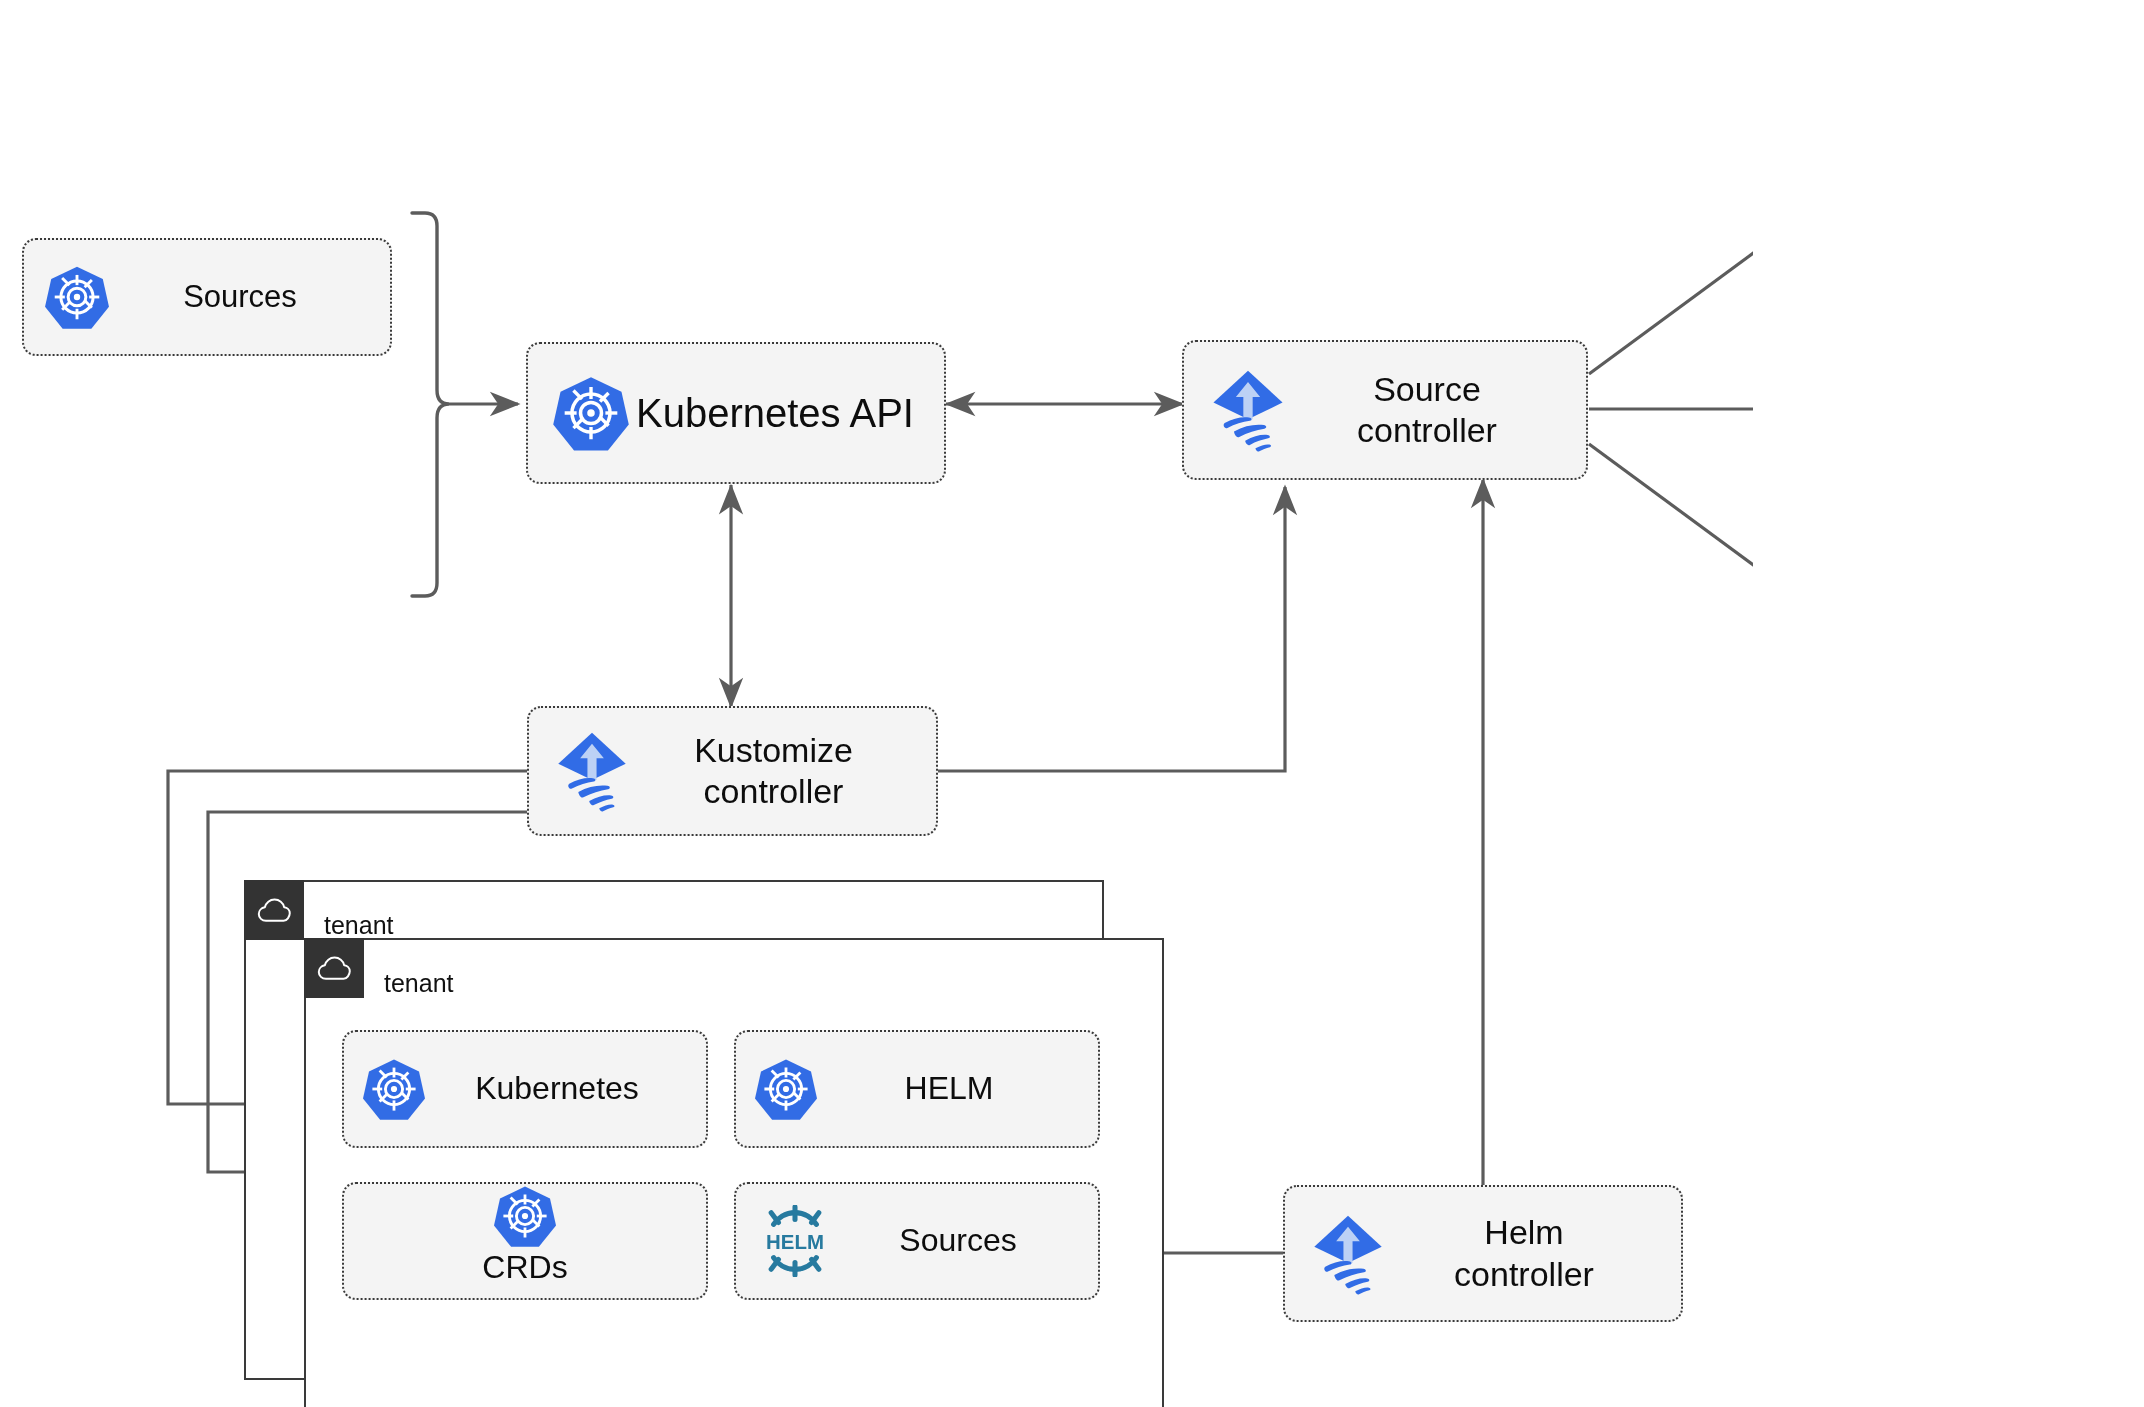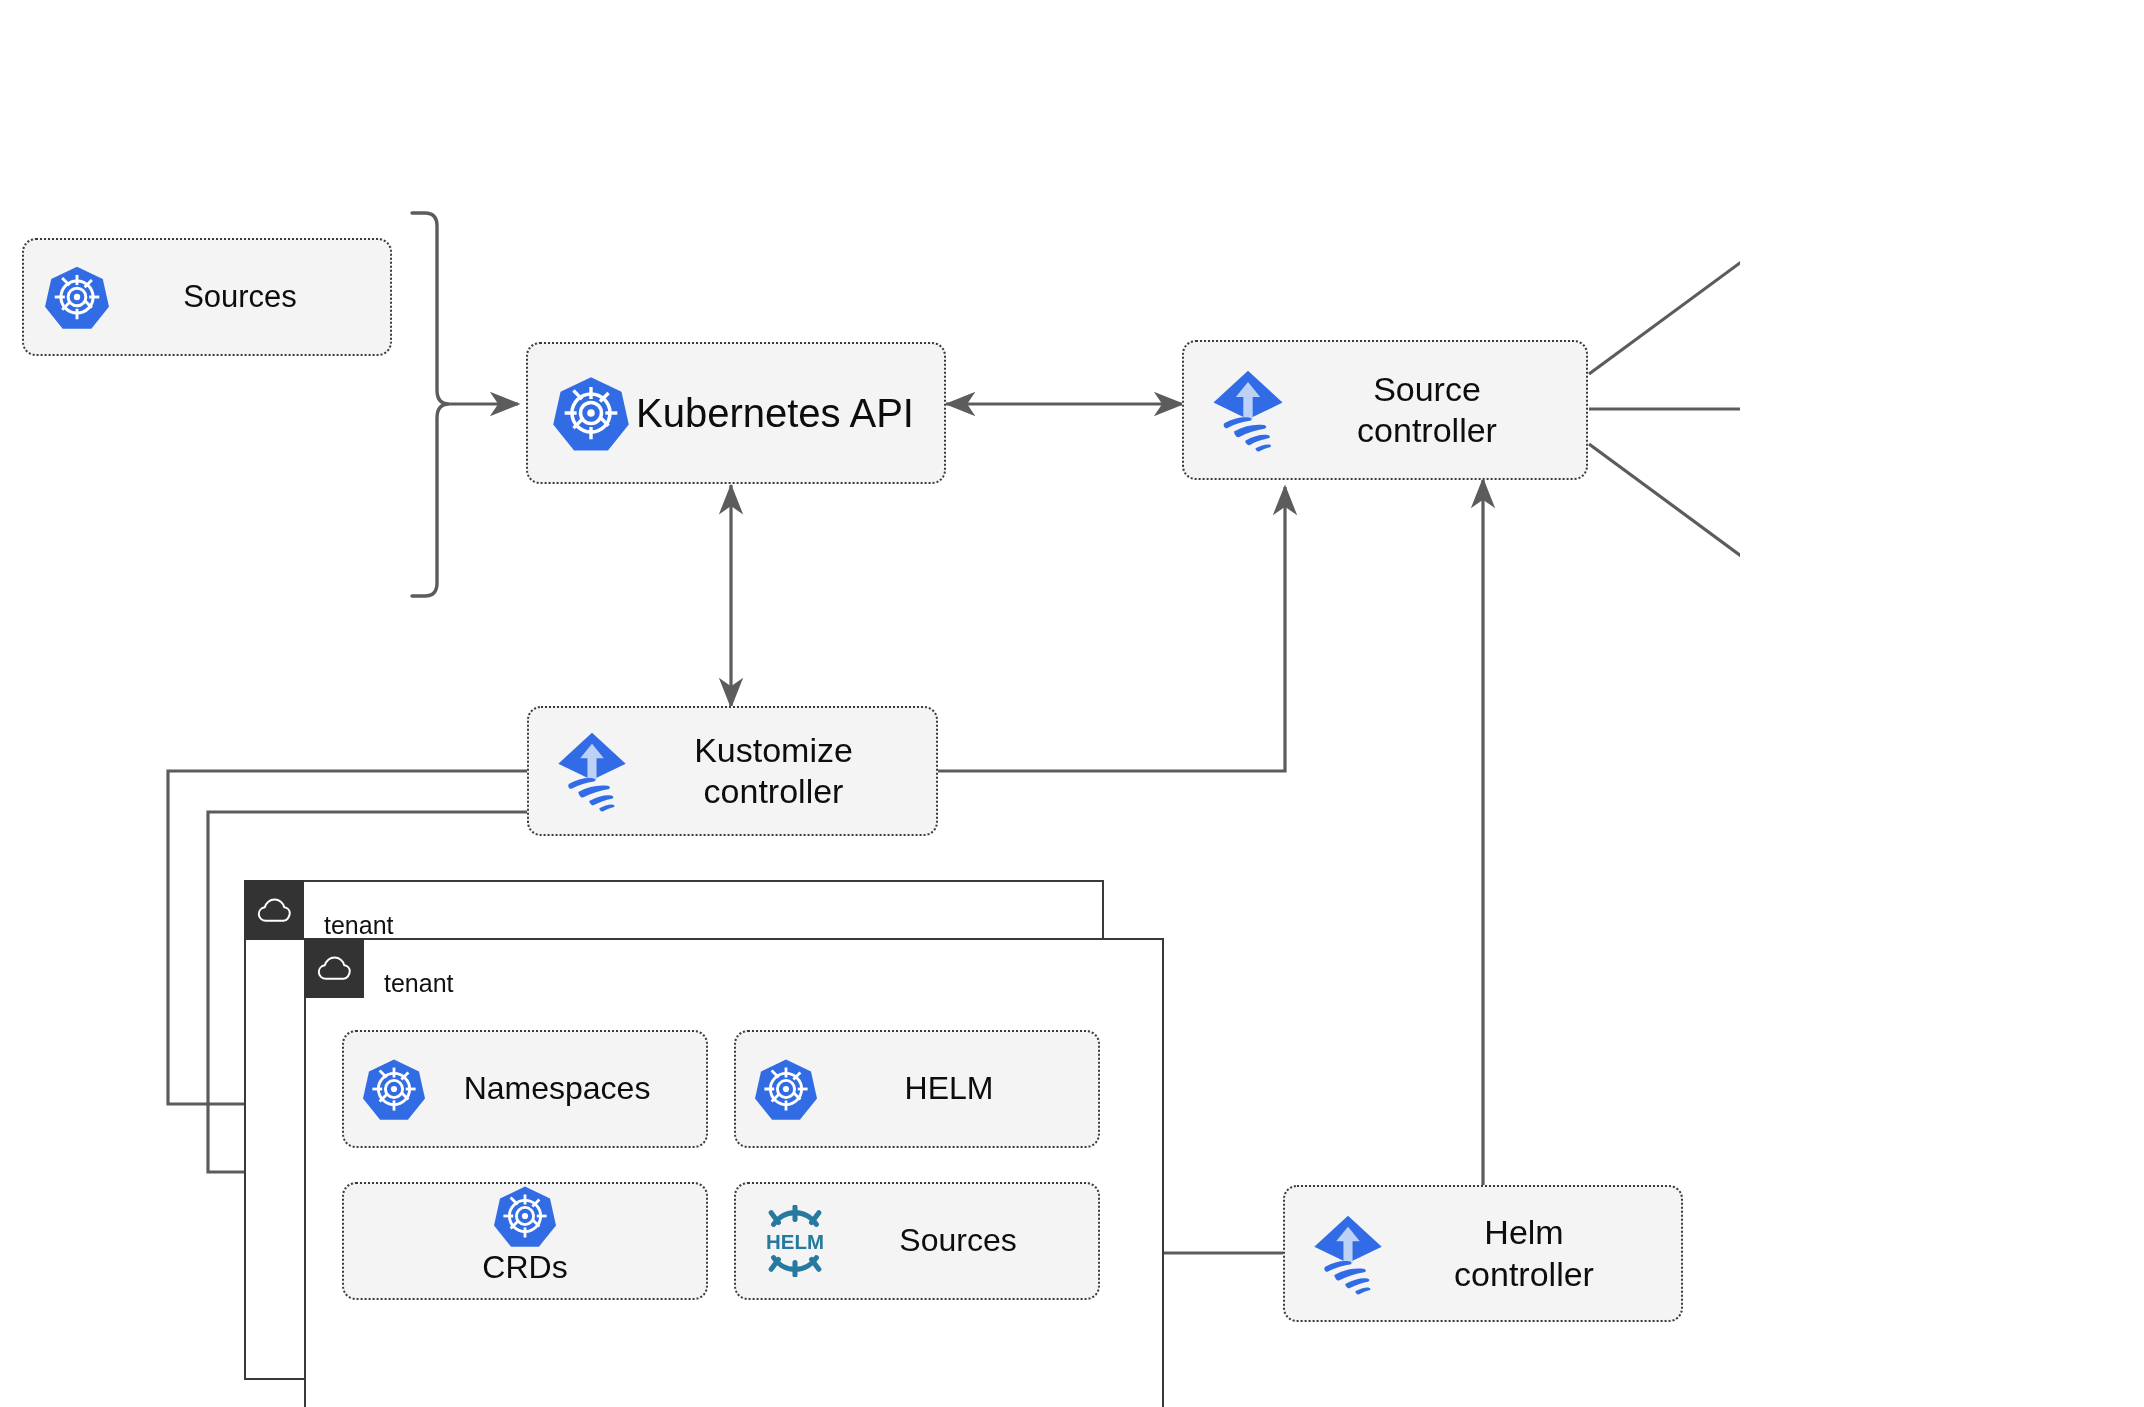--- a/index.html
+++ b/index.html
@@ -6,20 +6,21 @@
   body{
     font-family:"Liberation Sans", sans-serif;
     -webkit-font-smoothing:antialiased;
   }
   #canvas{
     position:relative;
     width:1740px;
     height:1407px;
     background:#ffffff;
     overflow:hidden;
+    padding-left:13px;
   }
   
   .node{
     position:absolute;
     background:#f4f4f4;
     border:2px dotted #3a3a3a;
     border-radius:14px;
     box-sizing:border-box;
     display:flex;
     align-items:center;
@@ -257,21 +258,21 @@
             <path d="M43.8 30.6h9.8v2.8h-9.8z"></path>
           <path d="M16.6 14.6l2-2 7 7-2 2z"></path>
             <path d="M38.4 36.4l2-2 7 7-2 2z"></path>
           <path d="M45.4 14.6l2 2-7 7-2-2z"></path>
             <path d="M23.6 36.4l2 2-7 7-2-2z"></path>
           <circle cx="32" cy="32" r="15.6" fill="none" stroke="#ffffff" stroke-width="2.9"></circle>
           <circle cx="32" cy="32" r="8.6" fill="none" stroke="#ffffff" stroke-width="2.9"></circle>
         </g>
       </svg>
     </span>
-    <span class="lbl" style="font-size:32px;">Namespaces</span>
+    <span class="lbl" style="font-size:32px;">Kubernetes</span>
   </div>
 
   <div class="node" style="left:734px;top:1030px;width:366px;height:118px;padding:0 18px;z-index:6;">
     <span class="ico">
       <svg width="64" height="64" viewBox="0 0 64 64">
         <path d="M32 2.6 L57 14.6 L63 41.5 L45.9 62.8 L18.1 62.8 L1 41.5 L7 14.6 Z" fill="#326CE5"></path>
         <g fill="#ffffff">
           <circle cx="32" cy="32" r="3.1"></circle>
           <path d="M30.6 10.6h2.8v9.9h-2.8z"></path>
             <path d="M30.6 43.4h2.8v10.2h-2.8z"></path>

